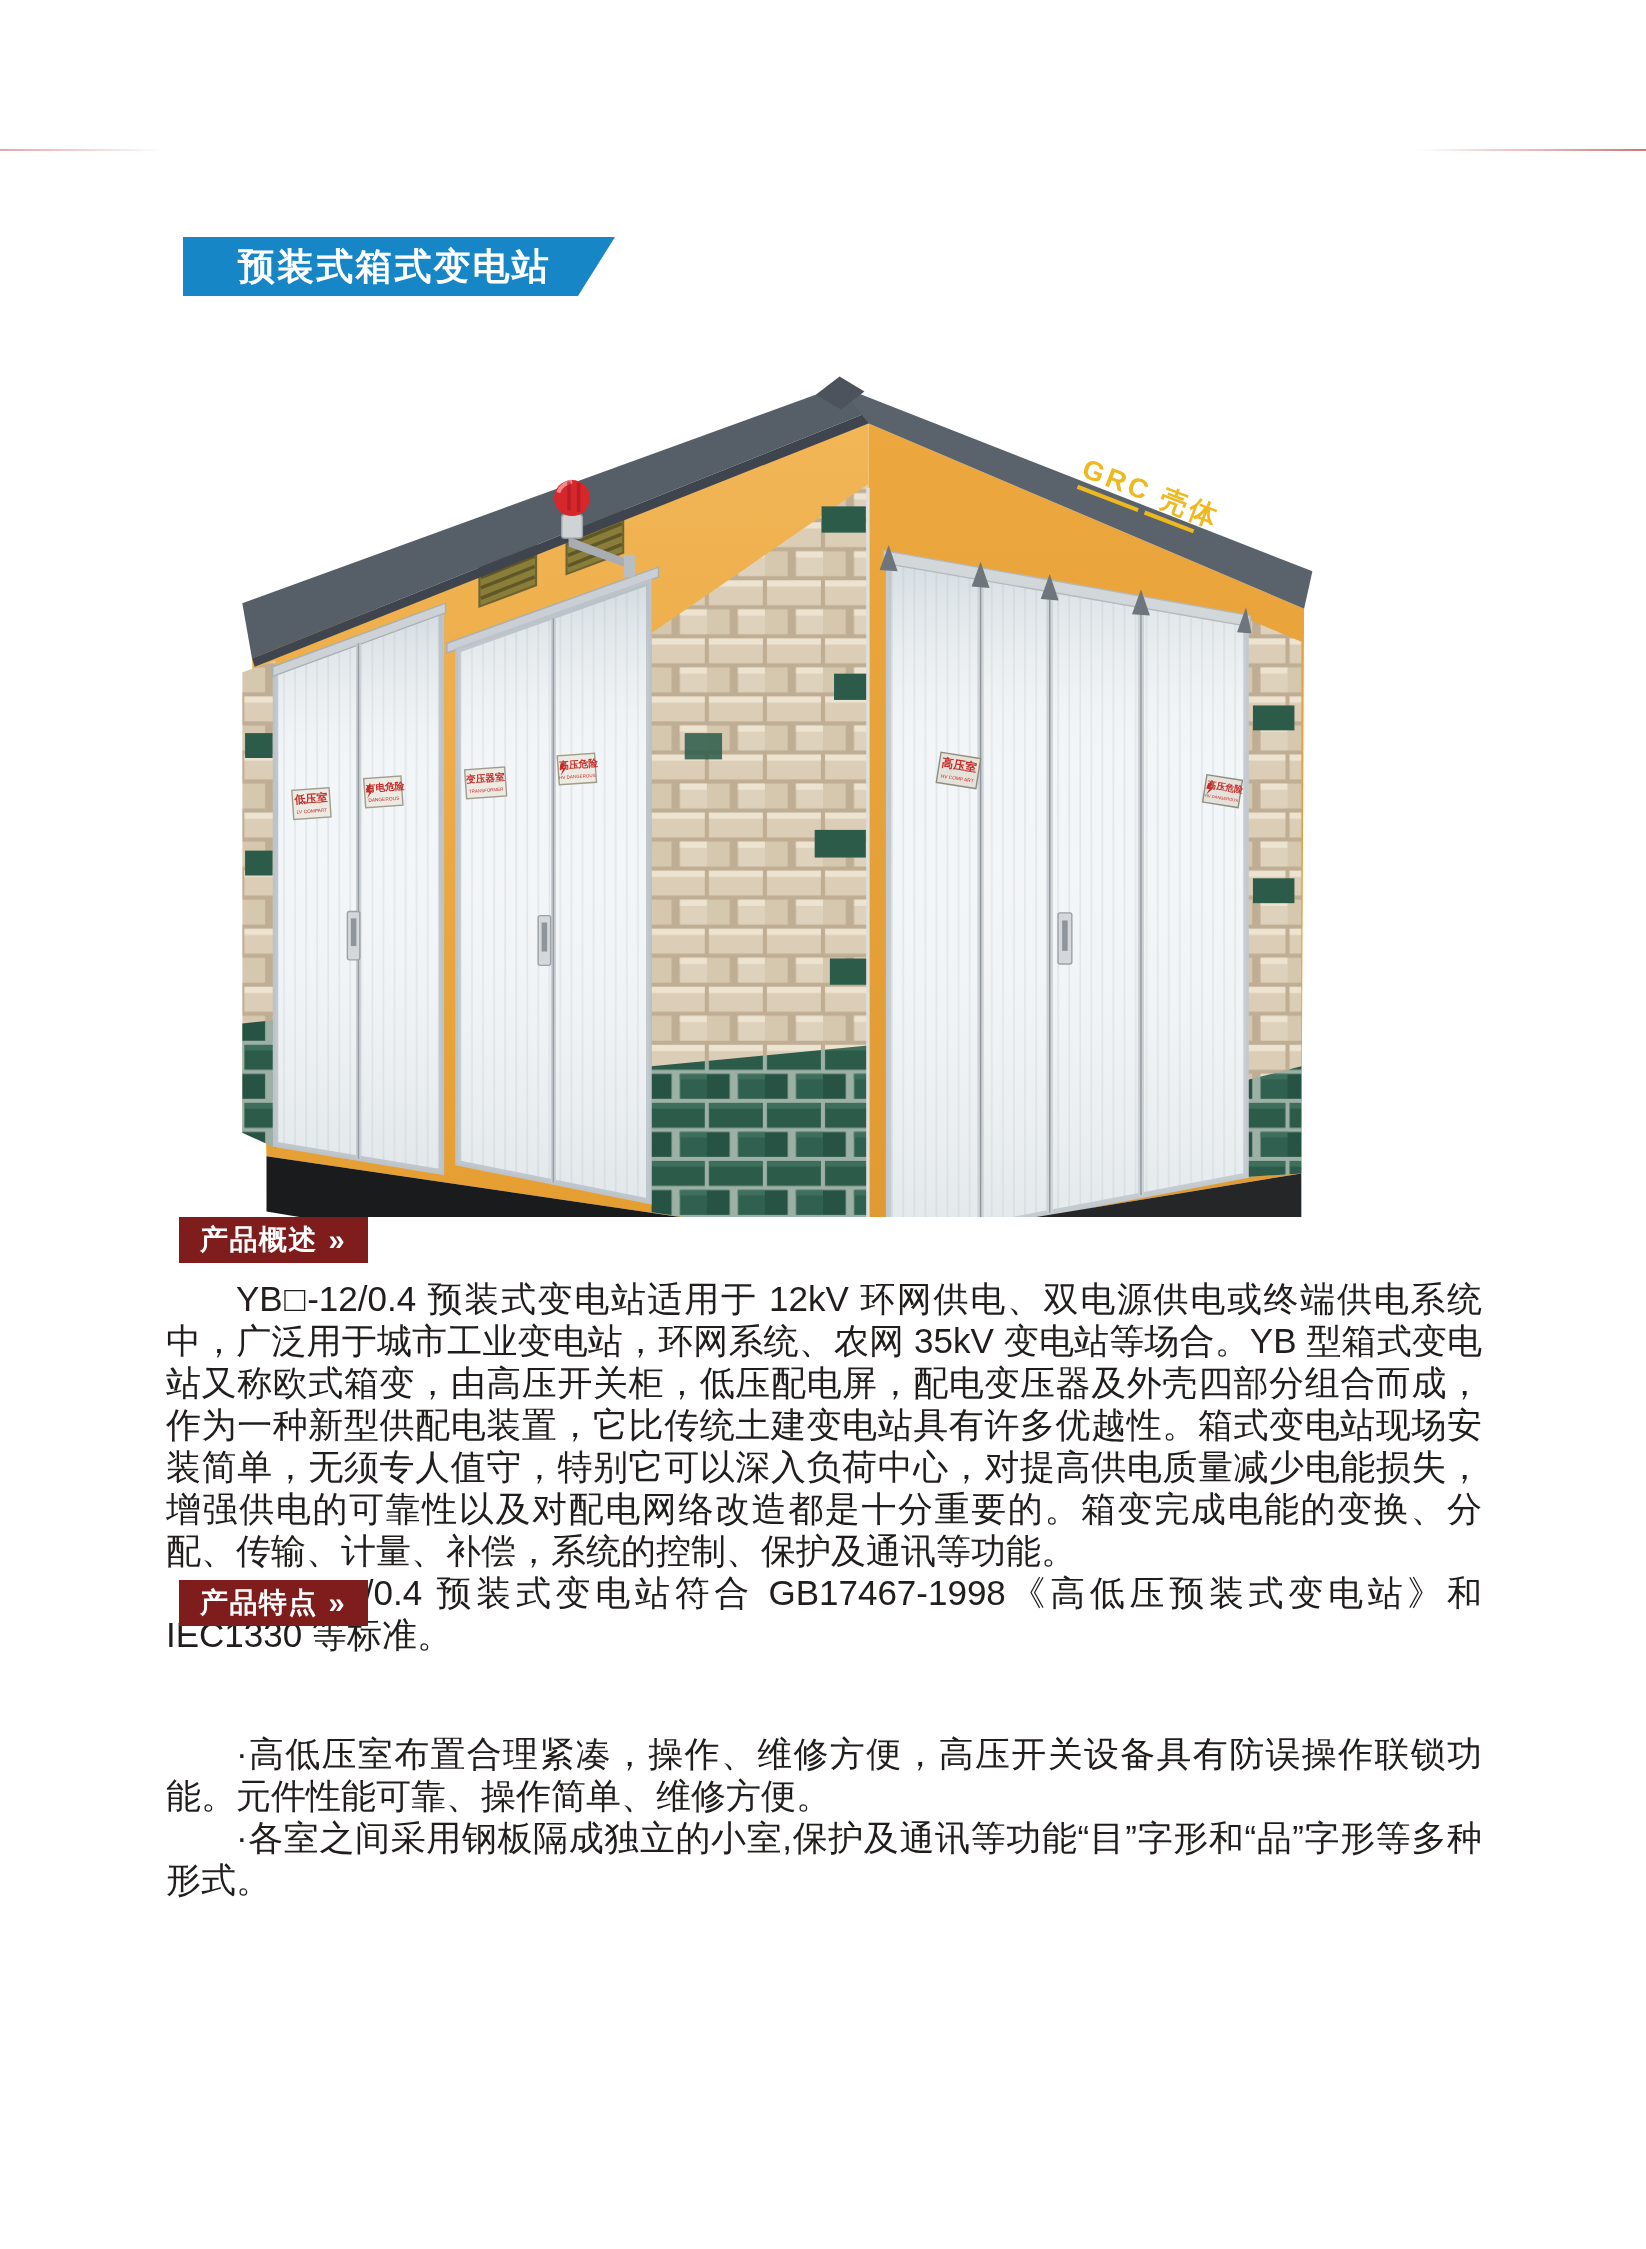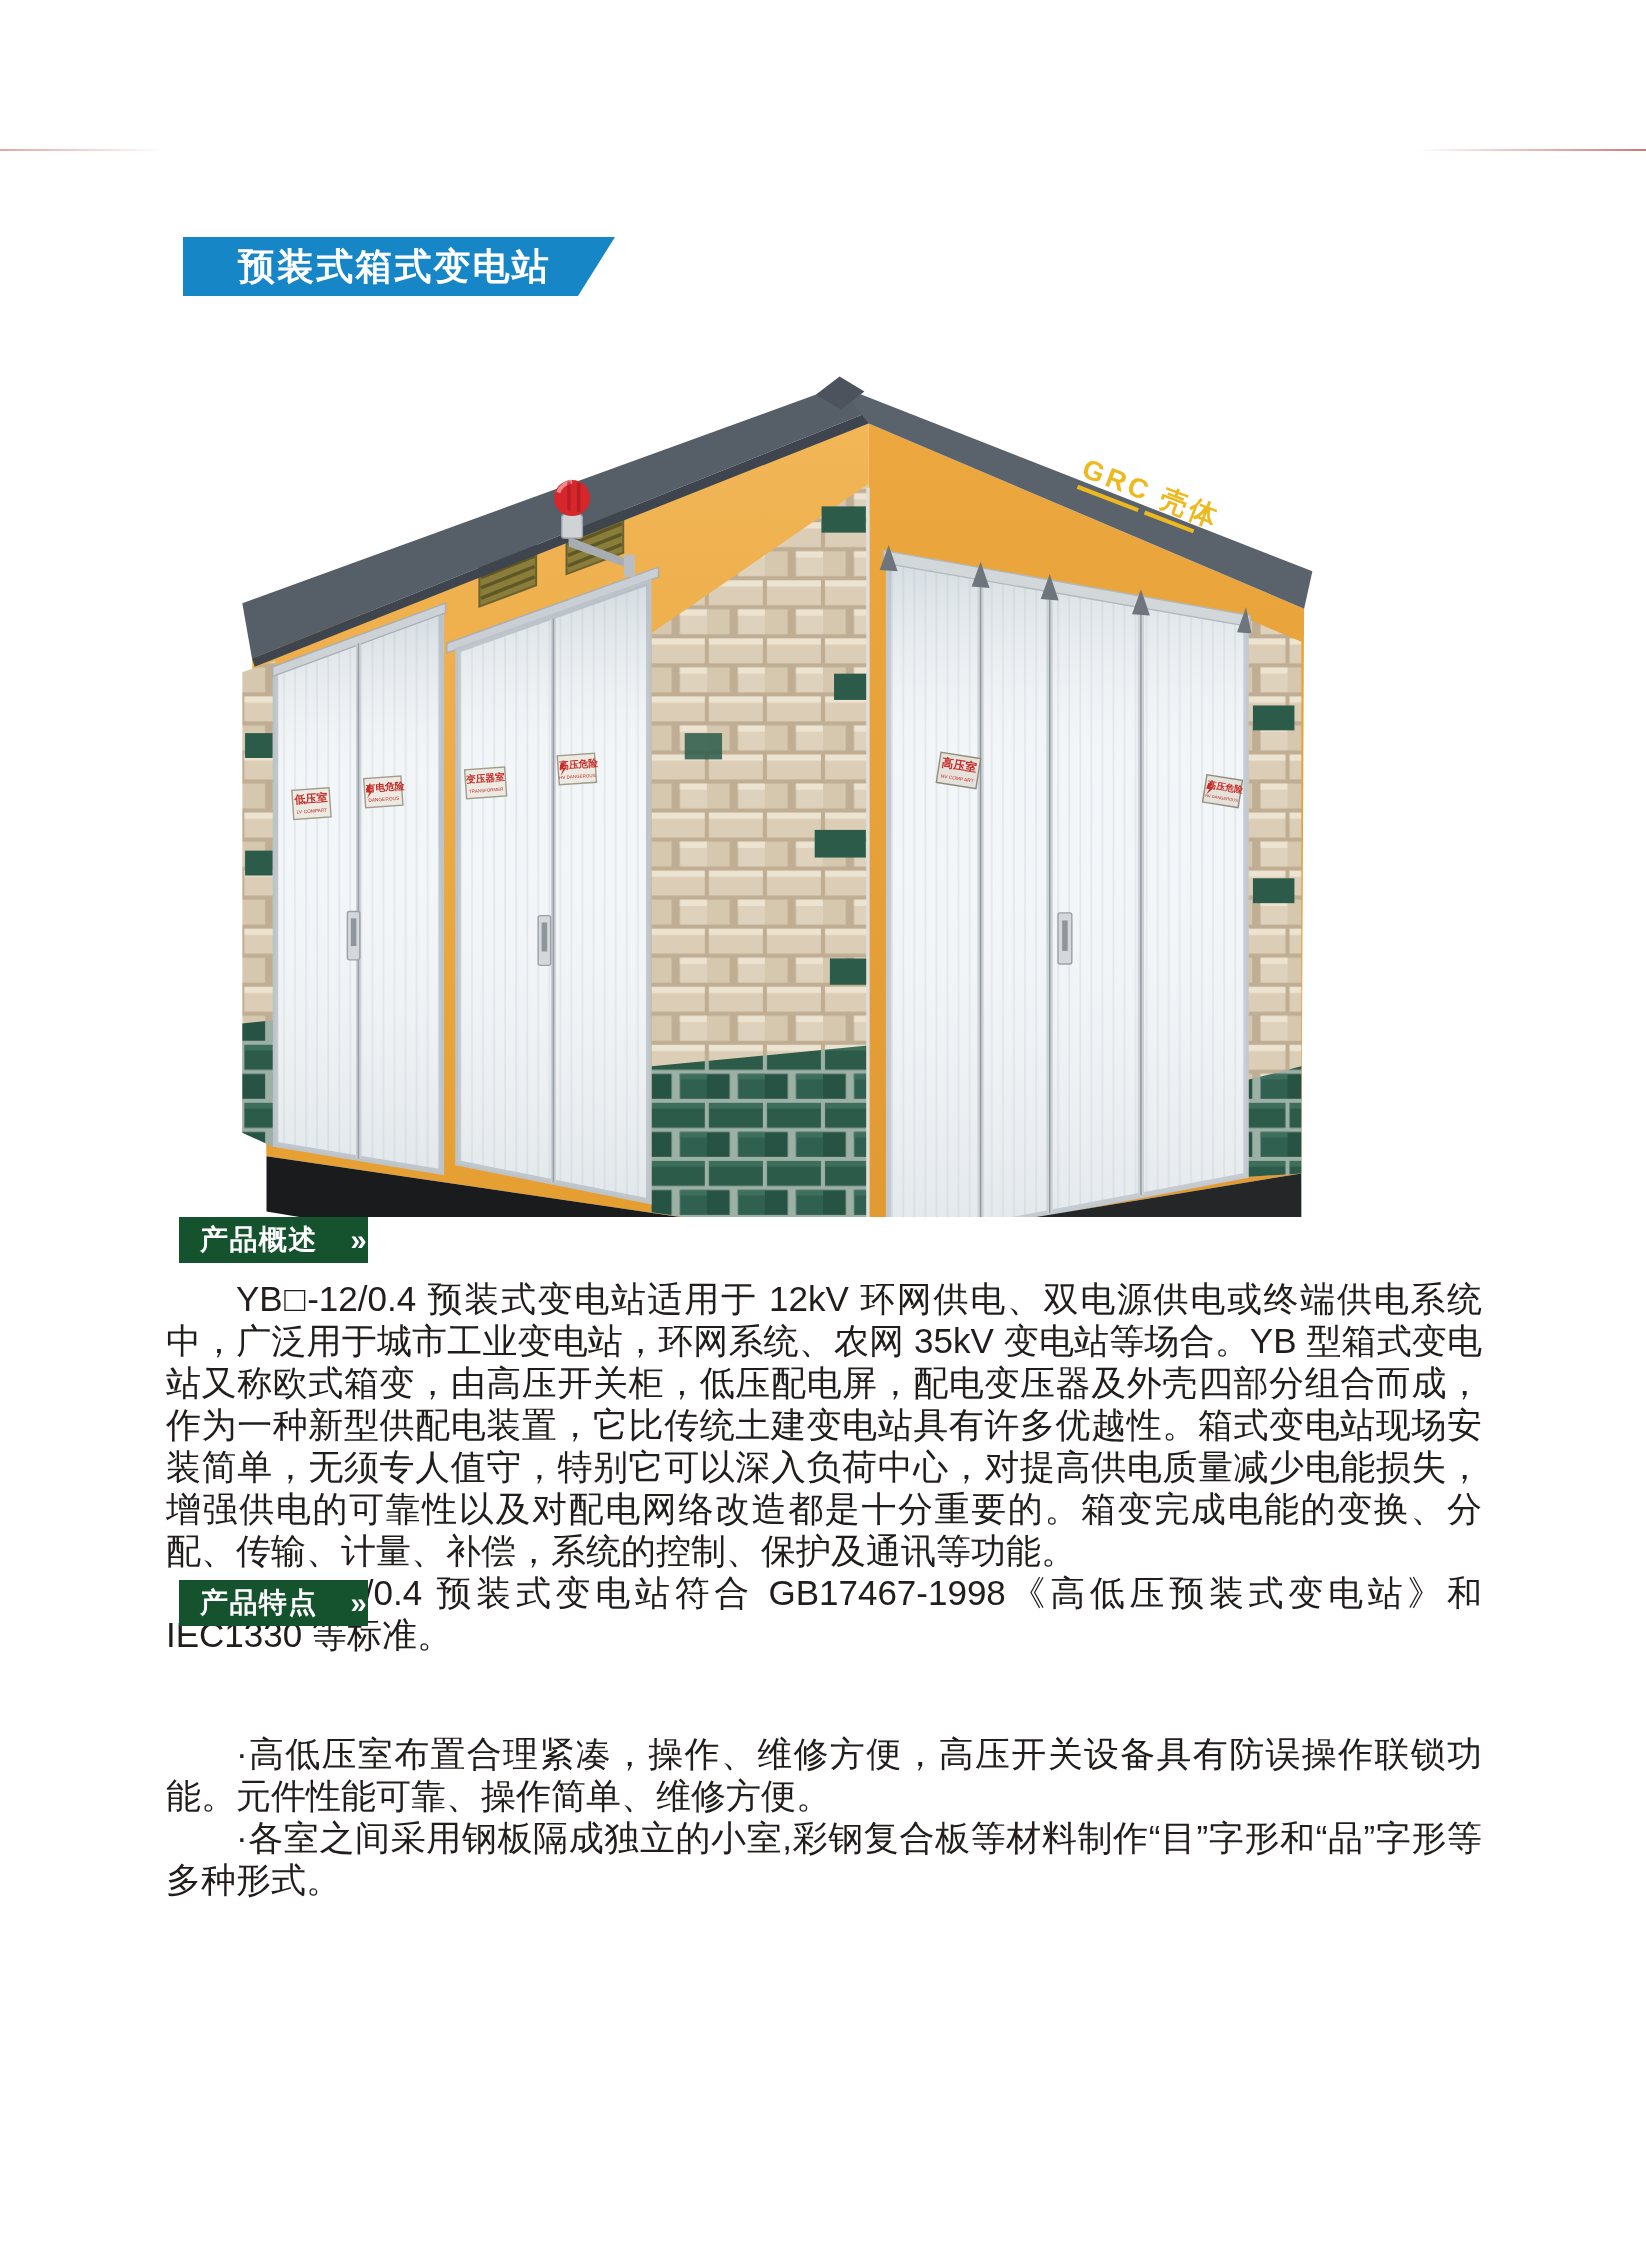--- a/index.html
+++ b/index.html
@@ -18,22 +18,22 @@
     background:#1786c7;
     clip-path:polygon(0 0,100% 0,calc(100% - 37px) 100%,0 100%);
     display:flex;align-items:center;padding-left:16px;
   }
   .banner-text{
     margin-left:39px;color:#ffffff;font-size:37px;font-weight:bold;
     letter-spacing:2.1px;line-height:1;
   }
   .photo{position:absolute;left:242px;top:346px;width:1079px;height:871px;}
   .sec-header{
-    position:absolute;left:179px;width:189px;height:46px;background:#14532d;
-    display:flex;align-items:center;color:#fff;font-weight:bold;font-size:28px;gap:22px;
+    position:absolute;left:179px;width:189px;height:46px;background:#7f1d1d;
+    display:flex;align-items:center;color:#fff;font-weight:bold;font-size:28px;
   }
   .sec-header .t{margin-left:21px;letter-spacing:1.4px;}
   .sec-header .c{margin-left:11px;font-size:29px;}
   #overview-header{top:1217px;}
   #features-header{top:1580px;}
   .textblock{
     position:absolute;left:166px;width:1316px;font-size:35px;line-height:42px;
     text-align:justify;color:#211d1c;
   }
   #overview-text{top:1278px;}
@@ -245,15 +245,15 @@
   <p>YB□-12/0.4 预装式变电站符合 GB17467-1998《高低压预装式变电站》和 IEC1330 等标准。</p>
 </div>
 
 <div class="sec-header" id="features-header">
   <span class="t">产品特点</span>
   <span class="c">»</span>
 </div>
 
 <div class="textblock" id="features-text">
   <p>·高低压室布置合理紧凑，操作、维修方便，高压开关设备具有防误操作联锁功能。元件性能可靠、操作简单、维修方便。</p>
-  <p>·各室之间采用钢板隔成独立的小室,彩钢复合板等材料制作“目”字形和“品”字形等多种形式。</p>
+  <p>·各室之间采用钢板隔成独立的小室,保护及通讯等功能“目”字形和“品”字形等多种形式。</p>
 </div>
 
 
 </body></html>

